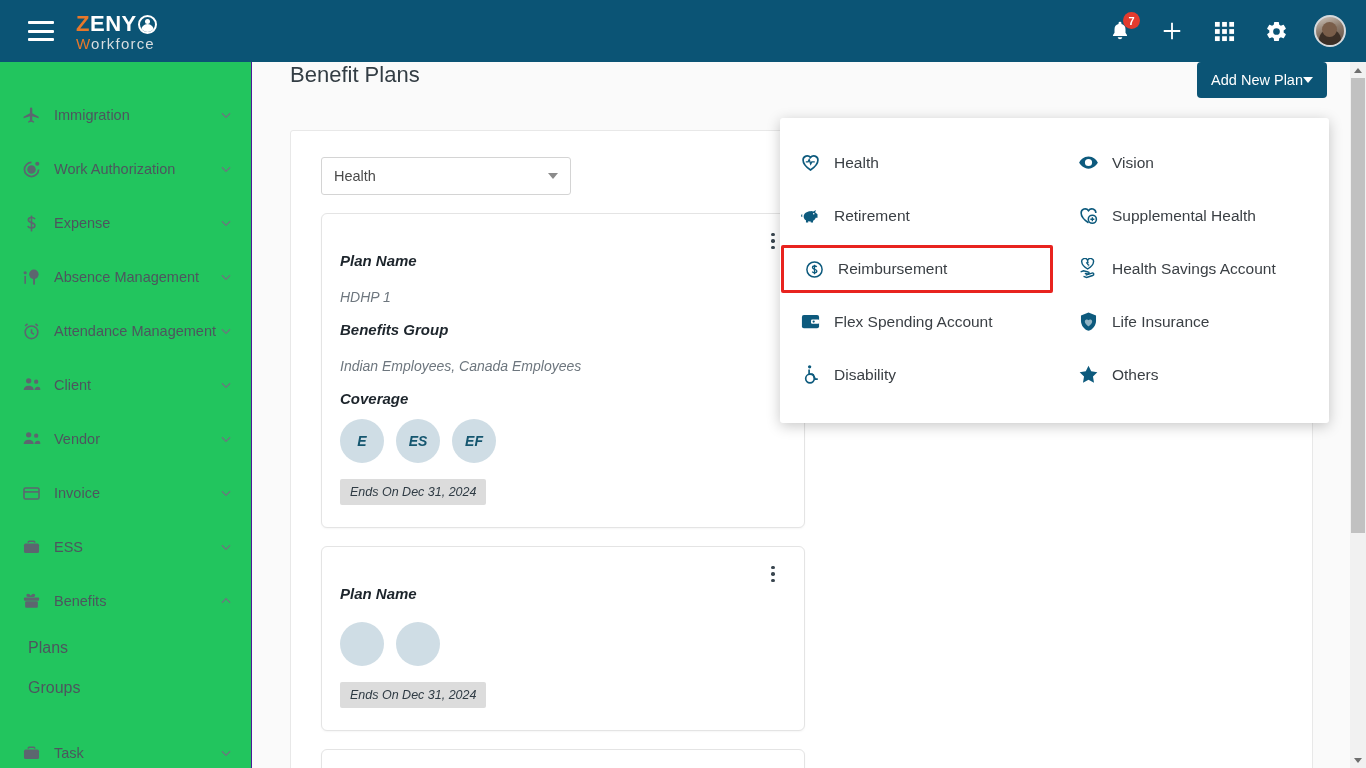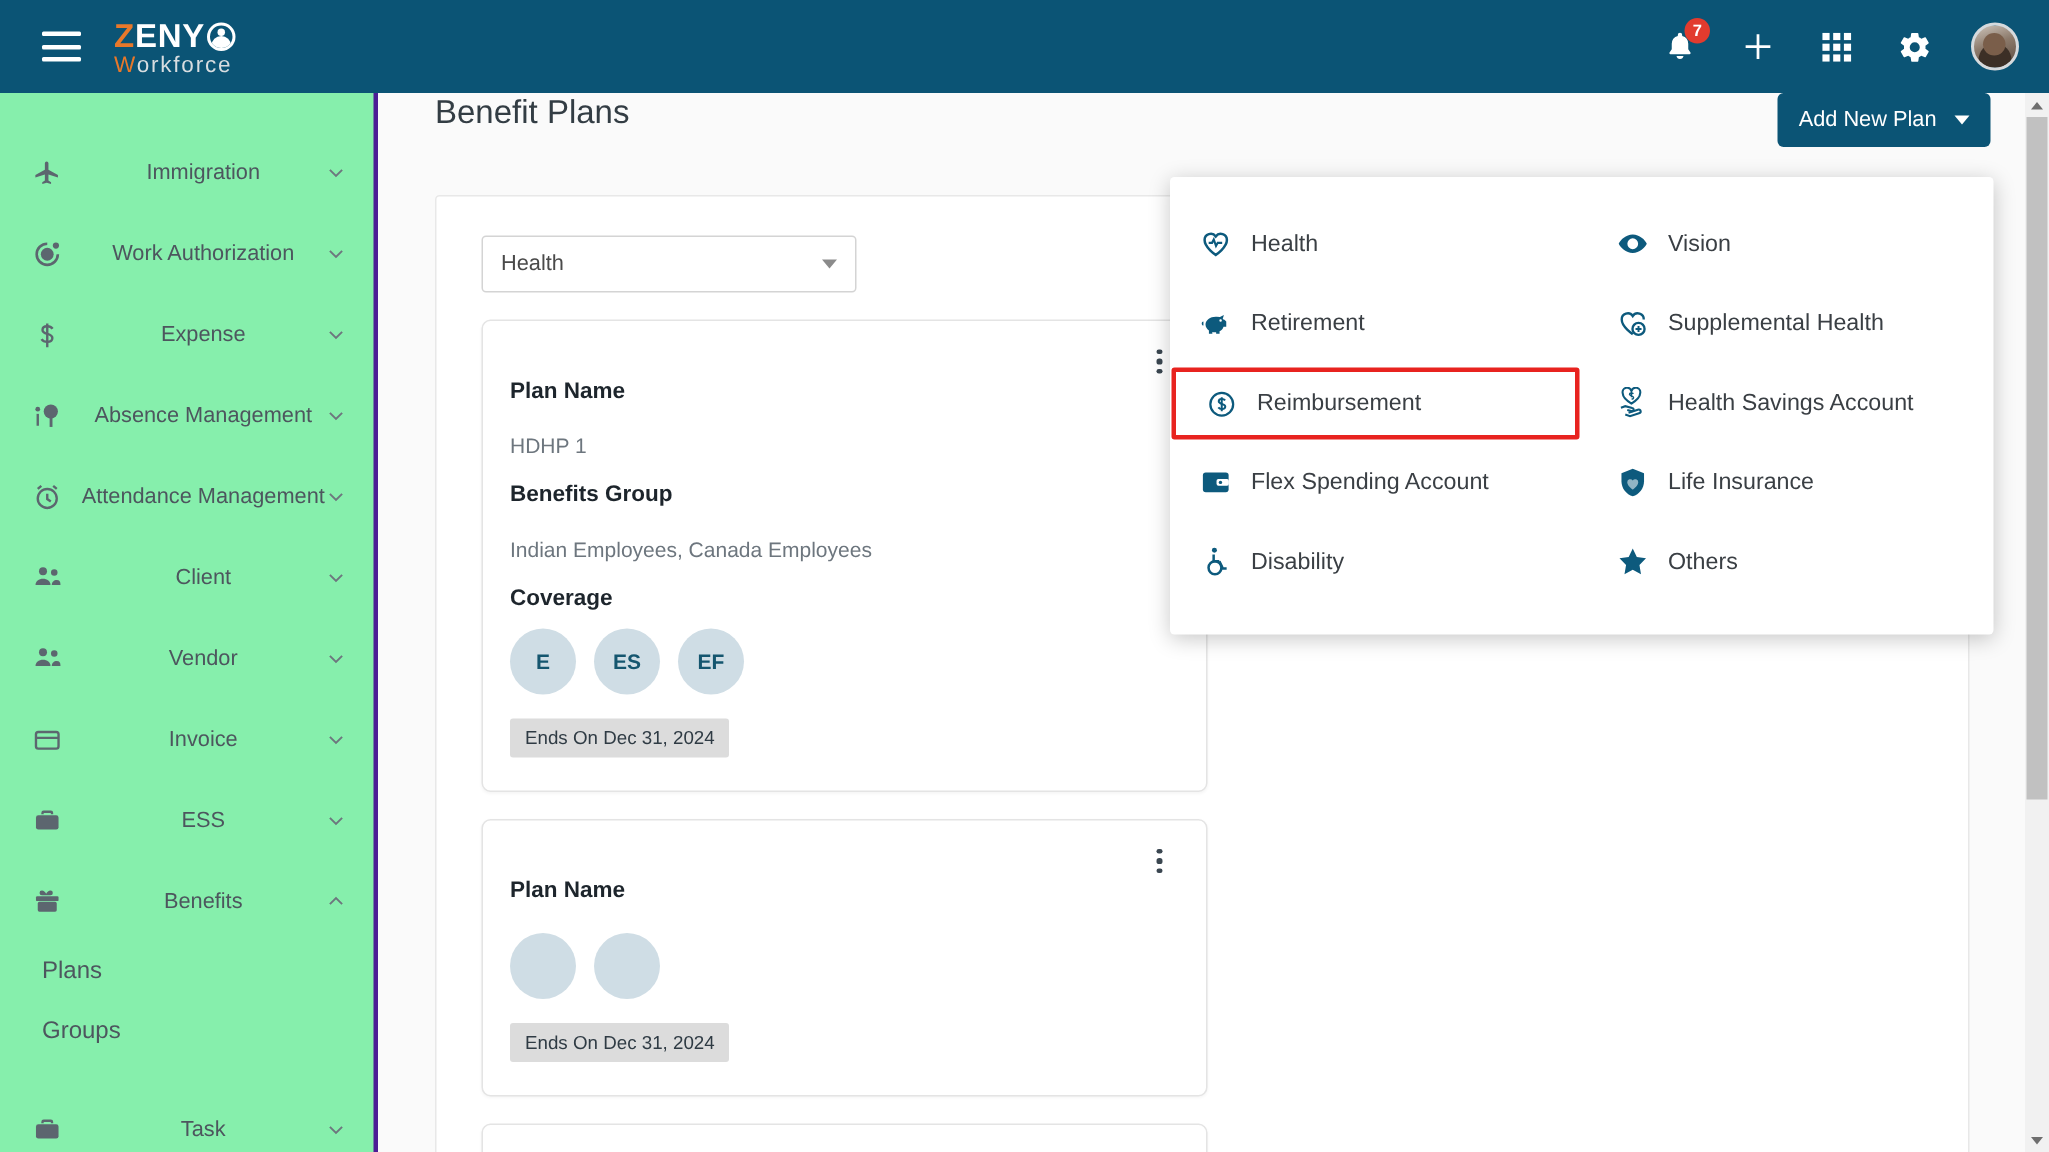--- a/index.html
+++ b/index.html
@@ -73,25 +73,24 @@
   }
   .avatar::before {
     content: ""; position: absolute; width: 15px; height: 15px; border-radius: 50%;
     background: #7a5e4a; top: 5px; left: 6px; z-index: 2;
   }
 
   
   .sidebar {
     position: absolute; top: 62px; left: 0;
     width: 252px; height: 706px;
-    background: #86efac;
-    border-right: 3px solid #4c1d95;
+    background: #22c55e;
+    border-right: 1px solid #4c1d95;
     overflow: hidden;
     z-index: 20;
-    text-align: center;
   }
   .side-inner { padding-top: 26px; }
   .side-item {
     display: flex; align-items: center;
     height: 54px; padding: 0 18px 0 22px;
     cursor: pointer; color: #56616b;
     font-size: 14.5px;
   }
   .side-ic { width: 26px; flex: 0 0 26px; display: flex; align-items: center; color: #5c666f; }
   .side-label { flex: 1; margin-left: 6px; color: #4d565e; }
@@ -125,21 +124,21 @@
     height: 68px; display: flex; align-items: flex-start;
     padding: 0 24px 0 38px;
   }
   .page-title { font-size: 22px; color: #333d44; font-weight: 400; }
   .add-btn {
     margin-left: auto;
     background: #0b5475; color: #ffffff;
     border: none; border-radius: 4px;
     height: 36px; padding: 0 14px;
     font-size: 14.5px; font-family: inherit;
-    display: flex; align-items: center; gap: 12px; cursor: pointer;
+    display: flex; align-items: center; cursor: pointer;
   }
   .add-caret { width: 0; height: 0; border-left: 5px solid transparent; border-right: 5px solid transparent; border-top: 6px solid #ffffff; }
 
   .panel {
     margin: 0 38px; background: #ffffff;
     border: 1px solid #e8e8e8; border-radius: 3px;
     min-height: 620px; padding: 26px 30px 30px 30px;
   }
   .filter-select {
     width: 250px; height: 38px;
@@ -151,20 +150,21 @@
               border-left: 5px solid transparent; border-right: 5px solid transparent;
               border-top: 6px solid #8b8b8b; }
 
   .cards { display: flex; flex-wrap: wrap; gap: 18px; margin-top: 18px; }
   .card {
     width: 484px; background: #ffffff;
     border: 1px solid #e4e4e4; border-radius: 6px;
     padding: 22px 24px 22px 18px;
     position: relative;
     box-shadow: 0 1px 2px rgba(0,0,0,.04);
+    font-style: italic;
   }
   .kebab {
     position: absolute; top: 16px; right: 22px;
     width: 18px; height: 22px; cursor: pointer;
     display: flex; flex-direction: column; align-items: center; justify-content: center; gap: 3px;
   }
   .kebab i { display: block; width: 3.5px; height: 3.5px; border-radius: 50%; background: #3a4650; }
   .f-lbl { font-size: 15px; font-weight: bold; color: #1d252c; margin-top: 16px; }
   .f-lbl.first { margin-top: 16px; }
   .f-val { font-size: 14px; color: #6d767e; margin-top: 20px; }

